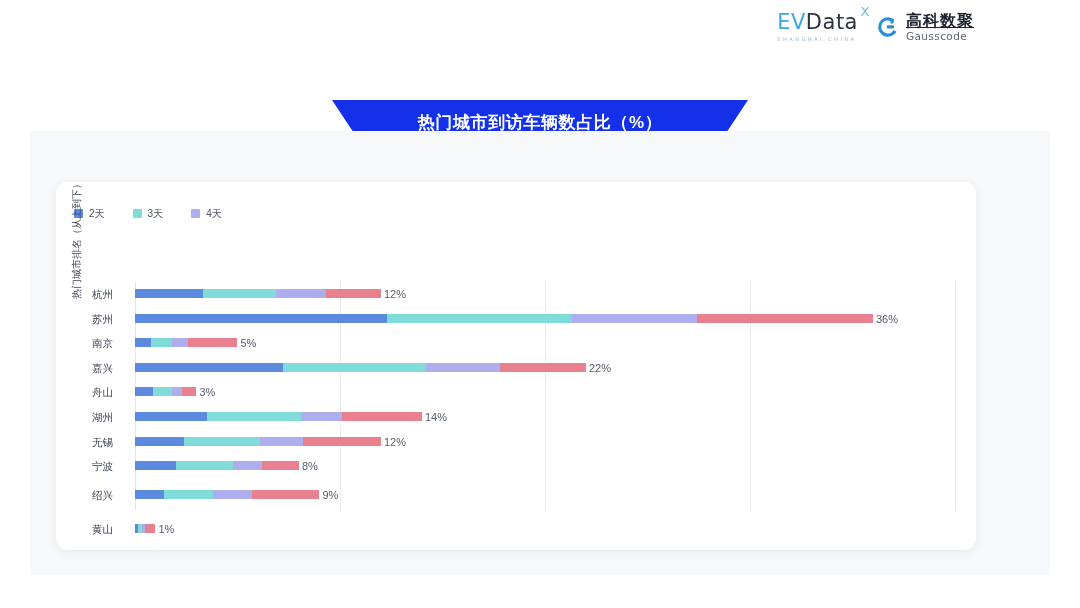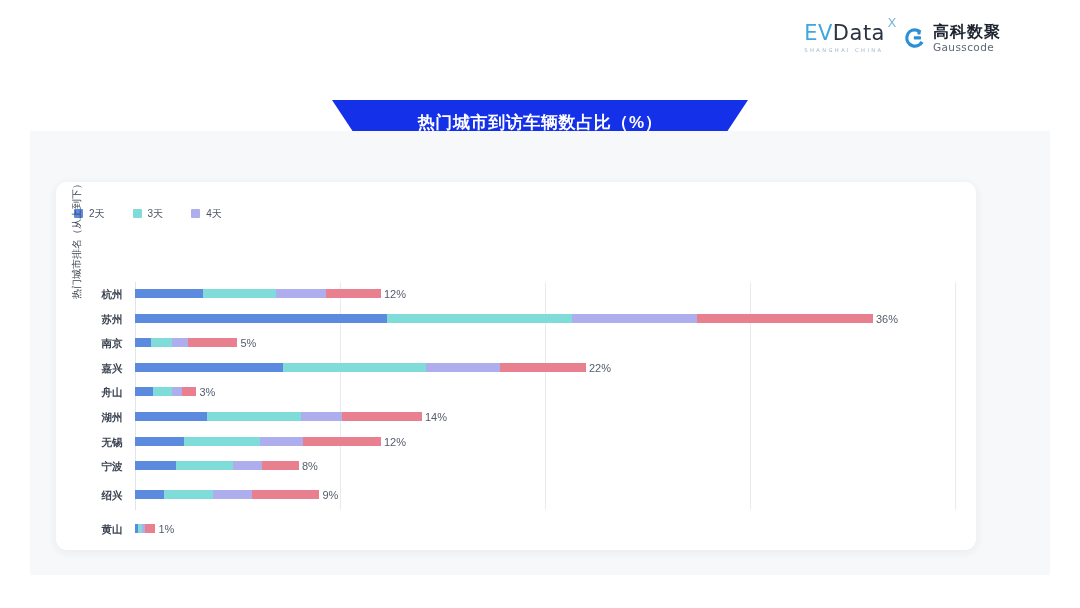--- a/index.html
+++ b/index.html
@@ -5,21 +5,21 @@
   html,body{margin:0;padding:0;}
   body{
     width:1080px;height:608px;
     background:#ffffff;
     font-family:"Liberation Sans","DejaVu Sans",sans-serif;
     overflow:hidden;
     position:relative;
   }
   
   .header{
-    position:absolute;left:0;top:11px;width:988px;height:58px;margin-left:27px;
+    position:absolute;left:0;top:0;width:988px;height:58px;
   }
   .logos{
     position:absolute;right:14px;top:12px;
     display:flex;align-items:center;gap:18px;
   }
   .logo-evdata{display:flex;flex-direction:column;align-items:flex-start;}
   .logo-evdata .word{
     font-size:21px;letter-spacing:.5px;color:#2a3340;line-height:1;
     font-family:"DejaVu Sans",sans-serif;font-weight:400;position:relative;
   }
@@ -28,21 +28,21 @@
     position:absolute;top:-7px;right:-12px;font-size:13px;color:#7fb8dd;
   }
   .logo-evdata .sub{
     font-size:5.2px;letter-spacing:2.4px;color:#9fb4c4;margin-top:3px;
     font-family:"DejaVu Sans",sans-serif;
   }
   .logo-gauss{display:flex;align-items:center;gap:6px;}
   .gauss-mark{width:24px;height:24px;flex:0 0 24px;}
   .logo-gauss .txt{display:flex;flex-direction:column;line-height:1;}
   .logo-gauss .cn{
-    font-size:16px;font-weight:bold;color:#1d2430;letter-spacing:1px;
+    font-size:16px;font-weight:bold;color:#1d2430;letter-spacing:1px;text-decoration:underline;
   }
   .logo-gauss .en{
     font-size:10.5px;color:#5d6875;letter-spacing:.4px;margin-top:2px;
     font-family:"DejaVu Sans",sans-serif;
   }
 
   
   .ribbon-wrap{
     position:absolute;left:0;top:100px;width:1080px;height:44px;
     display:flex;justify-content:center;
@@ -90,22 +90,22 @@
     transform:rotate(-90deg);transform-origin:0 0;
     font-size:10px;color:#3a4250;white-space:nowrap;
     text-align:center;
   }
   .gridline{position:absolute;width:1px;background:#e9ebee;top:282px;height:228px;}
   .axisline{position:absolute;width:1px;background:#e2e5e8;top:282px;height:228px;left:135px;}
 
   .rows{position:absolute;left:0;top:282px;}
   .row{position:absolute;left:0;height:24px;width:1080px;}
   .row .ylab{
-    position:absolute;left:92px;width:40px;text-align:center;
-    font-size:10.5px;color:#3a4250;line-height:24px;top:0;font-weight:bold;
+    position:absolute;left:92px;width:40px;text-align:left;
+    font-size:10.5px;color:#3a4250;line-height:24px;top:0;
   }
   .bar{
     position:absolute;left:135px;top:7px;height:9px;display:flex;
   }
   .seg{height:9px;}
   .vlabel{
     position:absolute;top:0;line-height:24px;font-size:11px;color:#555d6b;
     white-space:nowrap;padding-left:3px;
   }
 </style>

